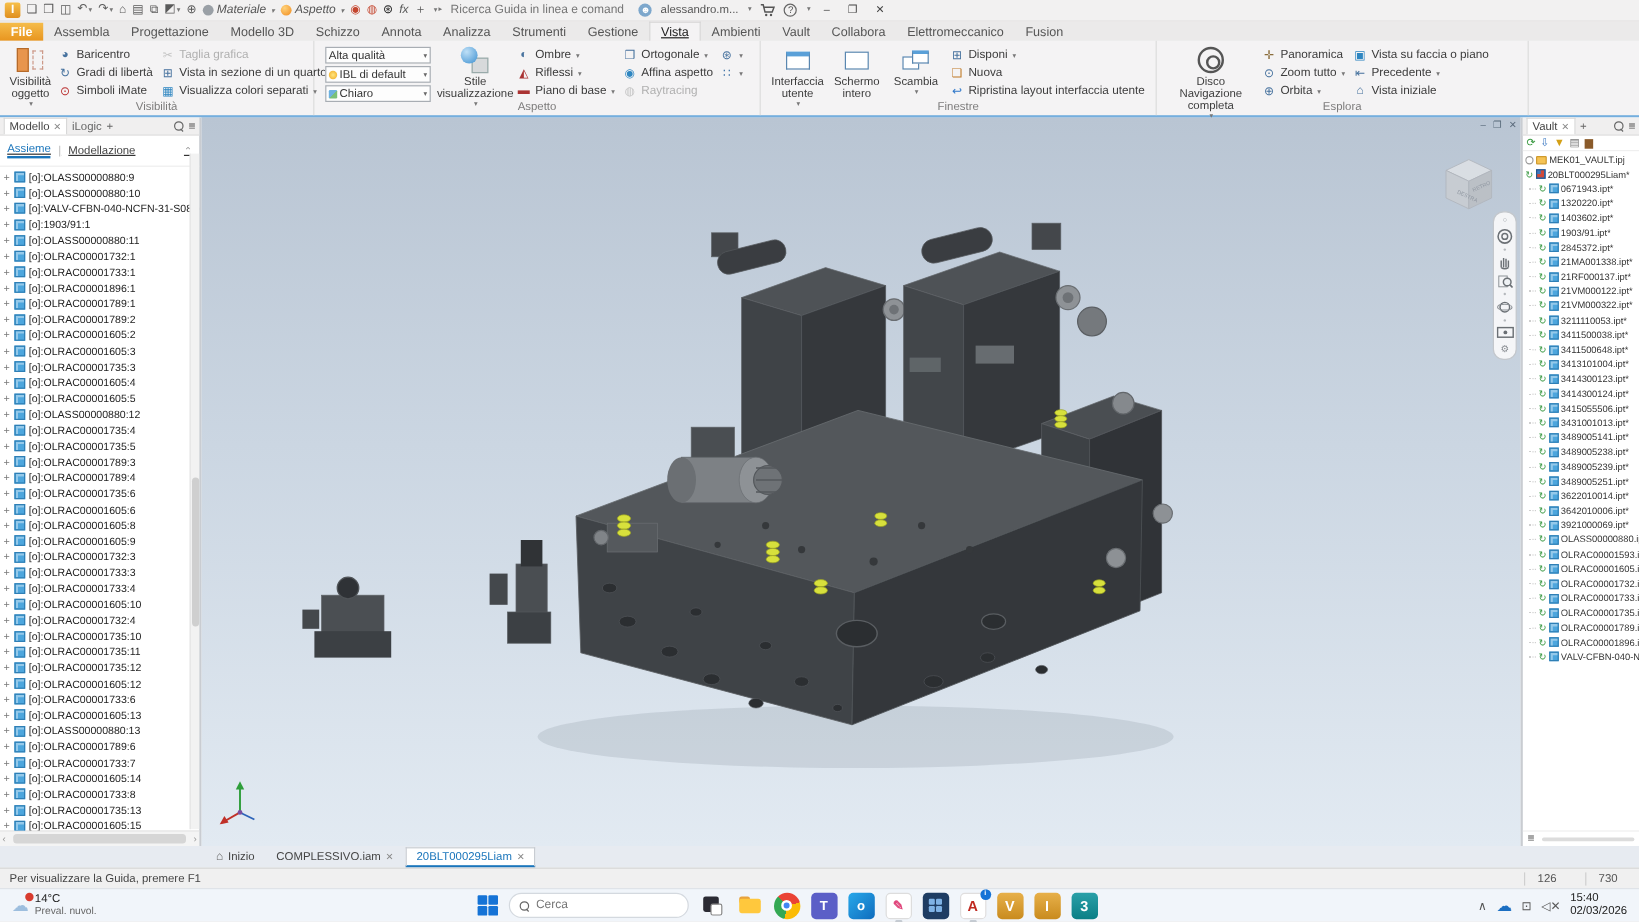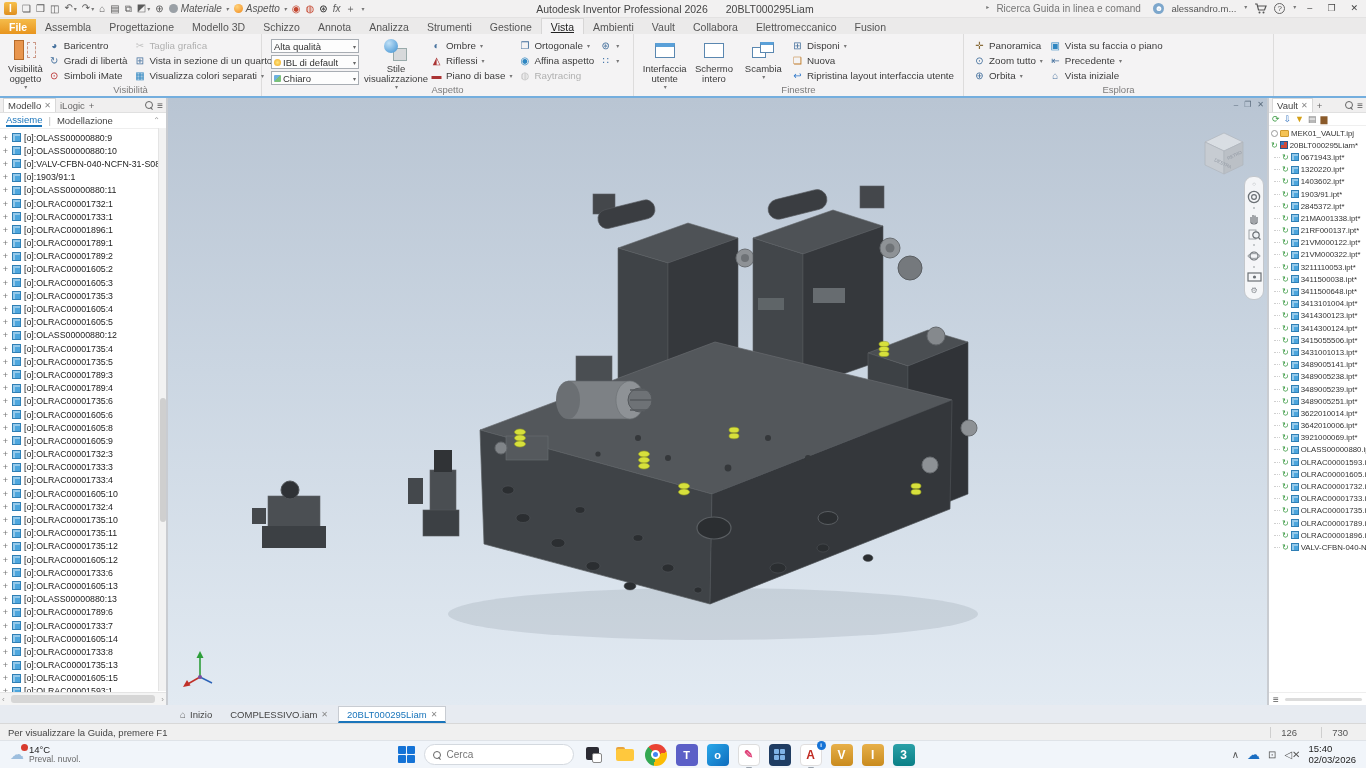--- a/index.html
+++ b/index.html
@@ -58,21 +58,21 @@
   
   .browser{width:168px;background:#fff;border-right:2px solid #c9ccd1;display:flex;flex-direction:column;position:relative;}
   .bhead{height:15px;background:#f0efef;display:flex;align-items:center;font-size:9.5px;color:#444;padding:0 3px;gap:4px;border-bottom:1px solid #e0e0e0;}
   .btab{display:flex;gap:3px;align-items:center;background:#fff;border:1px solid #d8d8d8;border-bottom:none;padding:0 4px;height:14px;}
   .bx{color:#888;font-size:8px;}
   .bplus{color:#666;}
   .lens{position:relative;width:8px;height:8px;display:inline-block;}
   .lens::before{content:"";position:absolute;left:0;top:0;width:6px;height:6px;border:1px solid #666;border-radius:50%;}
   .lens::after{content:"";position:absolute;right:0;bottom:0;width:3px;height:1px;background:#666;transform:rotate(45deg);}
   .burger{color:#555;font-size:10px;}
-  .subtabs{height:16px;display:flex;align-items:center;gap:6px;padding:0 6px;font-size:9.5px;border-bottom:1px solid #eee;}
+  .subtabs{height:26px;display:flex;align-items:center;gap:6px;padding:0 6px;font-size:9.5px;border-bottom:1px solid #eee;text-decoration:underline;}
   .subon{color:#1a75bb;border-bottom:2px solid #1a75bb;padding-bottom:0px;}
   .suboff{color:#444;}
   .subdiv{color:#bbb;}
   .tree{flex:1;overflow:hidden;padding:2px 0 0 2px;position:relative;}
   .titem{display:flex;align-items:center;height:13.2px;gap:3px;white-space:nowrap;}
   .texp{color:#7a7a7a;font-size:9px;width:7px;text-align:center;flex:0 0 auto;}
   .tcube{width:9px;height:9px;flex:0 0 auto;background:#4da6dd;border:1px solid #2f7fb5;box-shadow:inset 2px 2px 0 rgba(255,255,255,.4);}
   .tlbl{font-size:8.8px;color:#222;overflow:hidden;}
   .vscroll{position:absolute;right:0;top:30px;bottom:14px;width:8px;background:#f2f2f2;border-left:1px solid #e4e4e4;}
   .vthumb{position:absolute;left:1px;width:6px;background:#cfcfcf;border-radius:3px;}
@@ -177,23 +177,20 @@
       <span>Aspetto</span>
       <span class="dd">▾</span>
     </span>
     <span class="qi" style="color:#c4452e">◉</span>
     <span class="qi" style="color:#c4452e">◍</span>
     <span class="qi" style="color:#222">⊛</span>
     <span class="qi" style="font-style:italic">fx</span>
     <span class="qi">＋</span>
     <span class="qi"><span class="dd">▾</span></span>
   </div>
-  <div class="ttl">
-    <span>Autodesk Inventor Professional 2026</span><b>20BLT000295Liam</b>
-  </div>
   <div class="tright">
     <span class="dd">▸</span>
     <input class="helpsearch" placeholder="Ricerca Guida in linea e comand" style="">
     <span class="avatar">☻</span>
     <span style="font-size:9.5px">alessandro.m...</span>
     <span class="dd">▾</span>
     <svg width="13" height="11" viewBox="0 0 13 11">
         <path d="M1 1h2l1.5 6h6L12 3H4" fill="none" stroke="#555" stroke-width="1.2"></path>
         <circle cx="5.5" cy="9.5" r="1" fill="#555"></circle>
         <circle cx="9.5" cy="9.5" r="1" fill="#555"></circle>
@@ -378,20 +375,27 @@
         </div>
       <div class="rbtn">
           <span class="ric" style="color:#2e77c9">↩</span>
           <span>Ripristina layout interfaccia utente</span>
         </div>
     </div>
     <div class="rglabel">Finestre</div>
   </div>
 
   <div class="rgroup" style="width:310px">
+    <div class="rbig" style="width:78px">
+      <div class="bic">
+          <span class="ic-nav"></span>
+        </div>
+      <div>Disco Navigazione completa</div>
+      <span class="dd">▾</span>
+    </div>
     <div class="rcol">
       <div class="rbtn">
           <span class="ric" style="color:#8a6d3b">✛</span>
           <span>Panoramica</span>
         </div>
       <div class="rbtn">
           <span class="ric">⊙</span>
           <span>Zoom tutto</span>
           <span class="dd">▾</span>
         </div>

